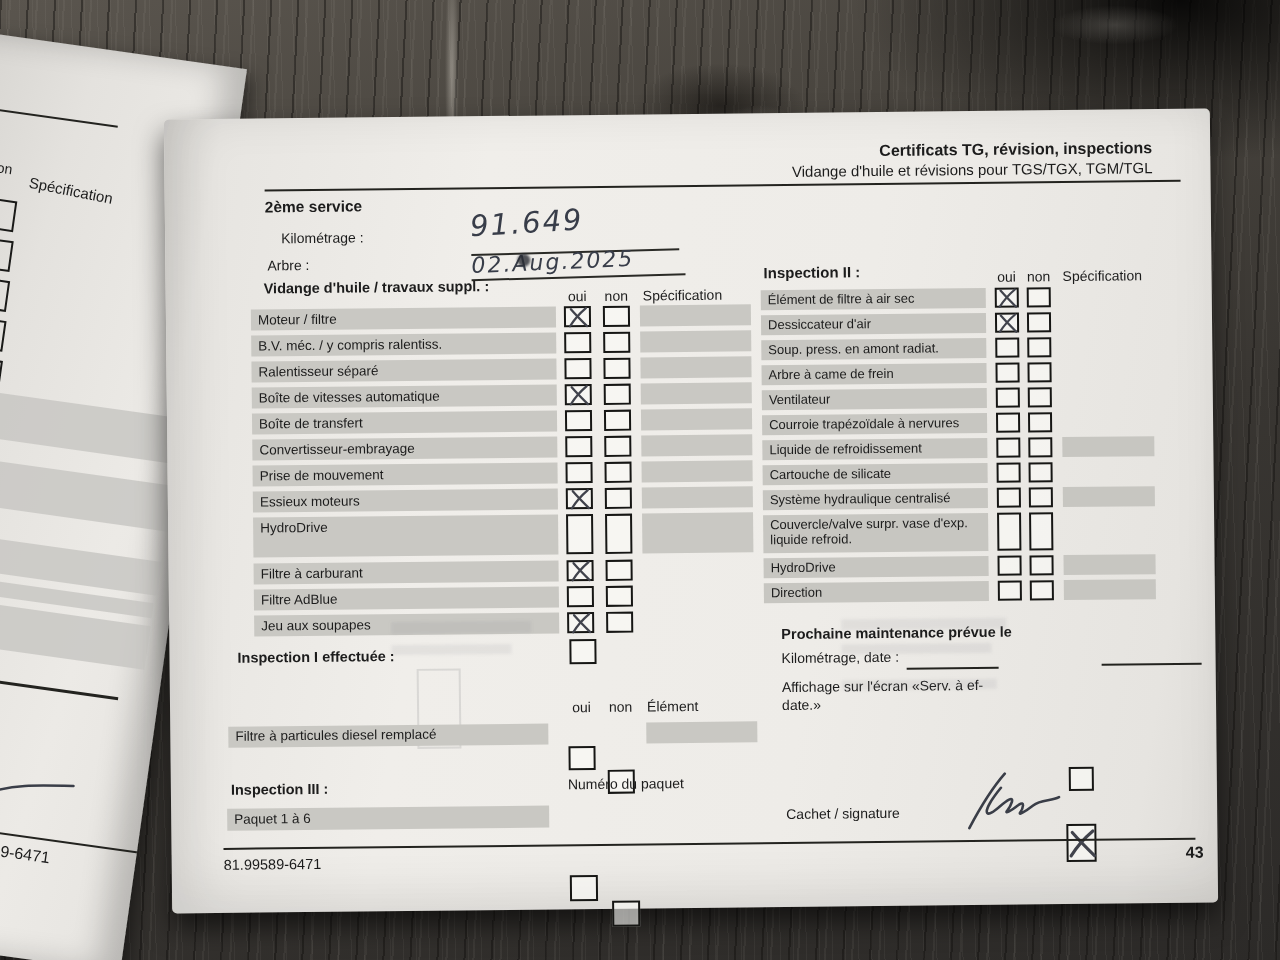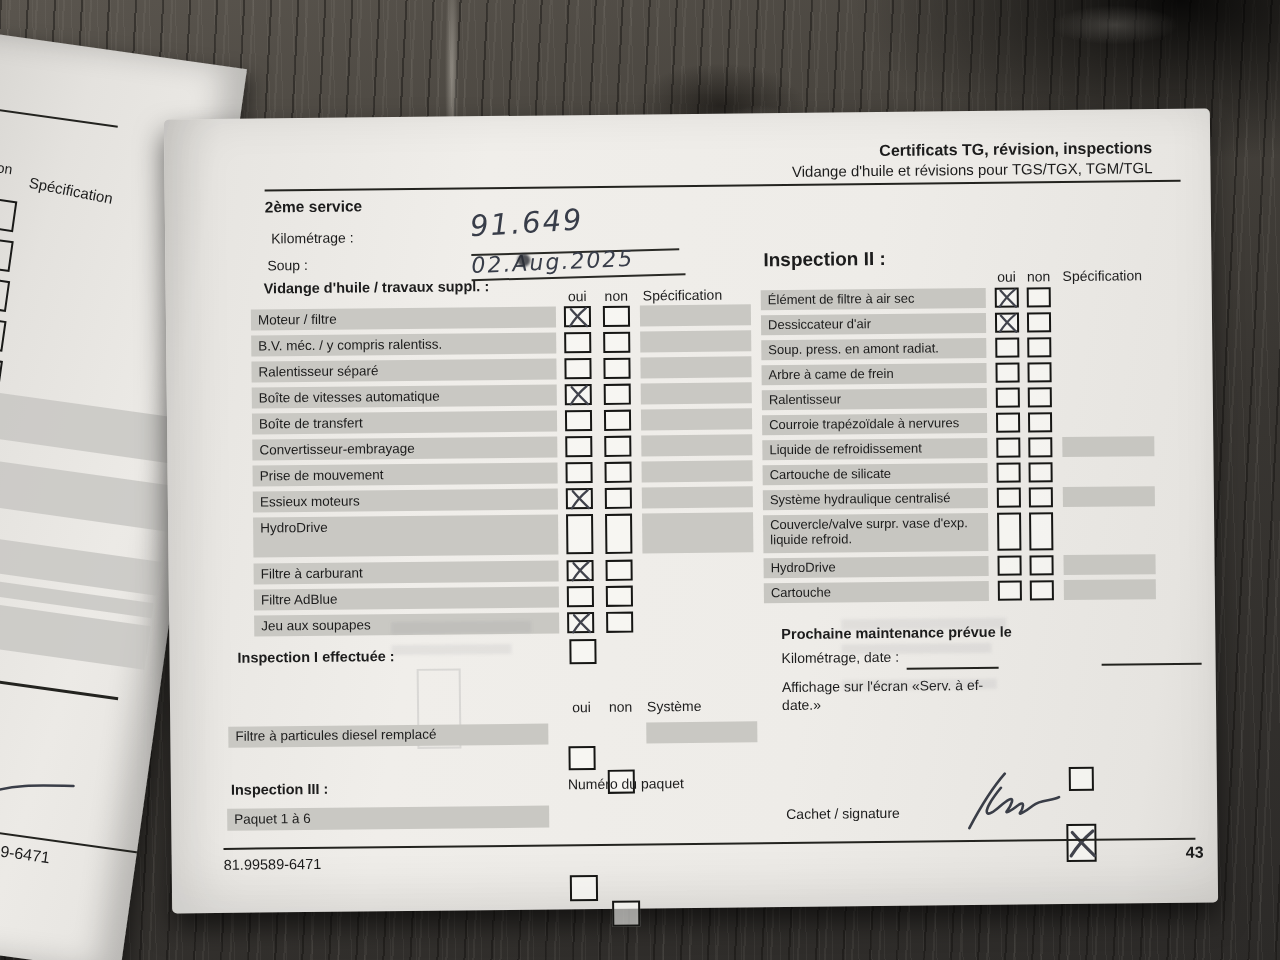--- a/index.html
+++ b/index.html
@@ -95,24 +95,24 @@
 
   <div class="page-right">
 
     <div class="abs" style="right:58px;top:30px;text-align:right;">
       <div class="b" style="font-size:16px;">Certificats TG, révision, inspections</div>
       <div style="font-size:15px;margin-top:2px;">Vidange d'huile et révisions pour TGS/TGX, TGM/TGL</div>
     </div>
     <div class="abs rule" style="left:100px;top:71px;width:916px;height:2.2px;"></div>
 
     <div class="abs b" style="left:100px;top:80px;font-size:15.5px;">2ème service</div>
-    <div class="abs lbl" style="left:106px;top:112px;">Kilométrage :</div>
+    <div class="abs lbl" style="left:116px;top:112px;">Kilométrage :</div>
     <div class="abs hand" style="left:305px;top:90px;font-size:29px;transform:rotate(-3deg);letter-spacing:2px;">91.649</div>
     <div class="abs ink-line" style="left:306px;top:136px;width:208px;transform:rotate(-1deg);"></div>
-    <div class="abs lbl" style="left:102px;top:139px;">Soup :</div>
+    <div class="abs lbl" style="left:102px;top:139px;">Arbre :</div>
     <div class="abs hand" style="left:306px;top:134px;font-size:22px;transform:rotate(-2deg);letter-spacing:2px;">02.Aug.2025</div>
     <div class="abs" style="left:352px;top:138px;width:13px;height:13px;border-radius:50%;background:rgba(40,42,50,0.8);filter:blur(1px);"></div>
     <div class="abs ink-line" style="left:306px;top:161px;width:214px;transform:rotate(-1deg);"></div>
 
     <div class="abs b" style="left:98px;top:162px;font-size:14.5px;">Vidange d'huile / travaux suppl. :</div>
     <div class="abs colhdr" style="left:398px;top:173px;width:27px;text-align:center;">oui</div>
     <div class="abs colhdr" style="left:437px;top:173px;width:27px;text-align:center;">non</div>
     <div class="abs colhdr" style="left:477px;top:173px;">Spécification</div>
 
     <div class="abs left-rows" style="left:85px;top:191px;width:530px;">
@@ -242,33 +242,33 @@
       </div>
 
     <div class="abs b" style="left:68px;top:531px;font-size:14.5px;">Inspection I effectuée :</div>
     <div class="abs cbox" style="left:400px;top:524px;width:27px;height:25px;"></div>
     <div class="abs ghostbox" style="left:247px;top:552px;width:40px;height:76px;"></div>
     <div class="abs ghost" style="left:222px;top:505px;width:140px;height:12px;"></div>
     <div class="abs ghost" style="left:222px;top:528px;width:120px;height:10px;"></div>
 
     <div class="abs colhdr" style="left:398px;top:584px;width:27px;text-align:center;">oui</div>
     <div class="abs colhdr" style="left:437px;top:584px;width:27px;text-align:center;">non</div>
-    <div class="abs colhdr" style="left:477px;top:584px;">Système</div>
+    <div class="abs colhdr" style="left:477px;top:584px;">Élément</div>
     <div class="abs fieldbar" style="left:58px;top:608px;width:320px;height:21px;font-size:13.5px;padding:2px 0 0 7px;box-sizing:border-box;">Filtre à particules diesel remplacé</div>
     <div class="abs cbox" style="left:398px;top:606px;width:27px;height:24px;"></div>
     <div class="abs cbox" style="left:437px;top:606px;width:27px;height:24px;"></div>
     <div class="abs fieldbar" style="left:476px;top:608px;width:111px;height:21px;"></div>
 
     <div class="abs b" style="left:60px;top:663px;font-size:14.5px;">Inspection III :</div>
     <div class="abs colhdr" style="left:397px;top:661px;">Numéro du paquet</div>
     <div class="abs fieldbar" style="left:56px;top:690px;width:322px;height:22px;font-size:13.5px;padding:3px 0 0 7px;box-sizing:border-box;">Paquet 1 à 6</div>
     <div class="abs cbox" style="left:398px;top:687px;width:28px;height:26px;"></div>
     <div class="abs cbox" style="left:440px;top:687px;width:28px;height:26px;"></div>
 
-    <div class="abs b" style="left:598px;top:136px;font-size:19px;">Inspection II :</div>
+    <div class="abs b" style="left:598px;top:151px;font-size:15px;">Inspection II :</div>
     <div class="abs colhdr" style="left:829px;top:158px;width:24px;text-align:center;">oui</div>
     <div class="abs colhdr" style="left:861px;top:158px;width:24px;text-align:center;">non</div>
     <div class="abs colhdr" style="left:897px;top:158px;">Spécification</div>
 
     <div class="abs right-rows" style="left:595px;top:177px;width:420px;">
 
         <div class="frow">
           <div class="rowlab"><span>Élément de filtre à air sec</span><span style="display:block;"></span></div>
           <div class="cbox">
             <svg class="xm" viewBox="0 0 24 24">
@@ -304,21 +304,21 @@
         <div class="frow">
           <div class="rowlab"><span>Arbre à came de frein</span><span style="display:block;"></span></div>
           <div class="cbox">
             
           </div>
           <div class="cbox"></div>
 
         </div>
 
         <div class="frow">
-          <div class="rowlab"><span>Ralentisseur</span><span style="display:block;"></span></div>
+          <div class="rowlab"><span>Ventilateur</span><span style="display:block;"></span></div>
           <div class="cbox">
             
           </div>
           <div class="cbox"></div>
 
         </div>
 
         <div class="frow">
           <div class="rowlab"><span>Courroie trapézoïdale à nervures</span><span style="display:block;"></span></div>
           <div class="cbox">
@@ -367,21 +367,21 @@
         <div class="frow">
           <div class="rowlab"><span>HydroDrive</span><span style="display:block;"></span></div>
           <div class="cbox">
             
           </div>
           <div class="cbox"></div>
           <div class="specbar"></div>
         </div>
 
         <div class="frow">
-          <div class="rowlab"><span>Cartouche</span><span style="display:block;"></span></div>
+          <div class="rowlab"><span>Direction</span><span style="display:block;"></span></div>
           <div class="cbox">
             
           </div>
           <div class="cbox"></div>
           <div class="specbar"></div>
         </div>
       </div>
 
     <div class="abs b" style="left:612px;top:513px;font-size:14.5px;">Prochaine maintenance prévue le</div>
     <div class="abs lbl" style="left:612px;top:537px;">Kilométrage, date :</div>

